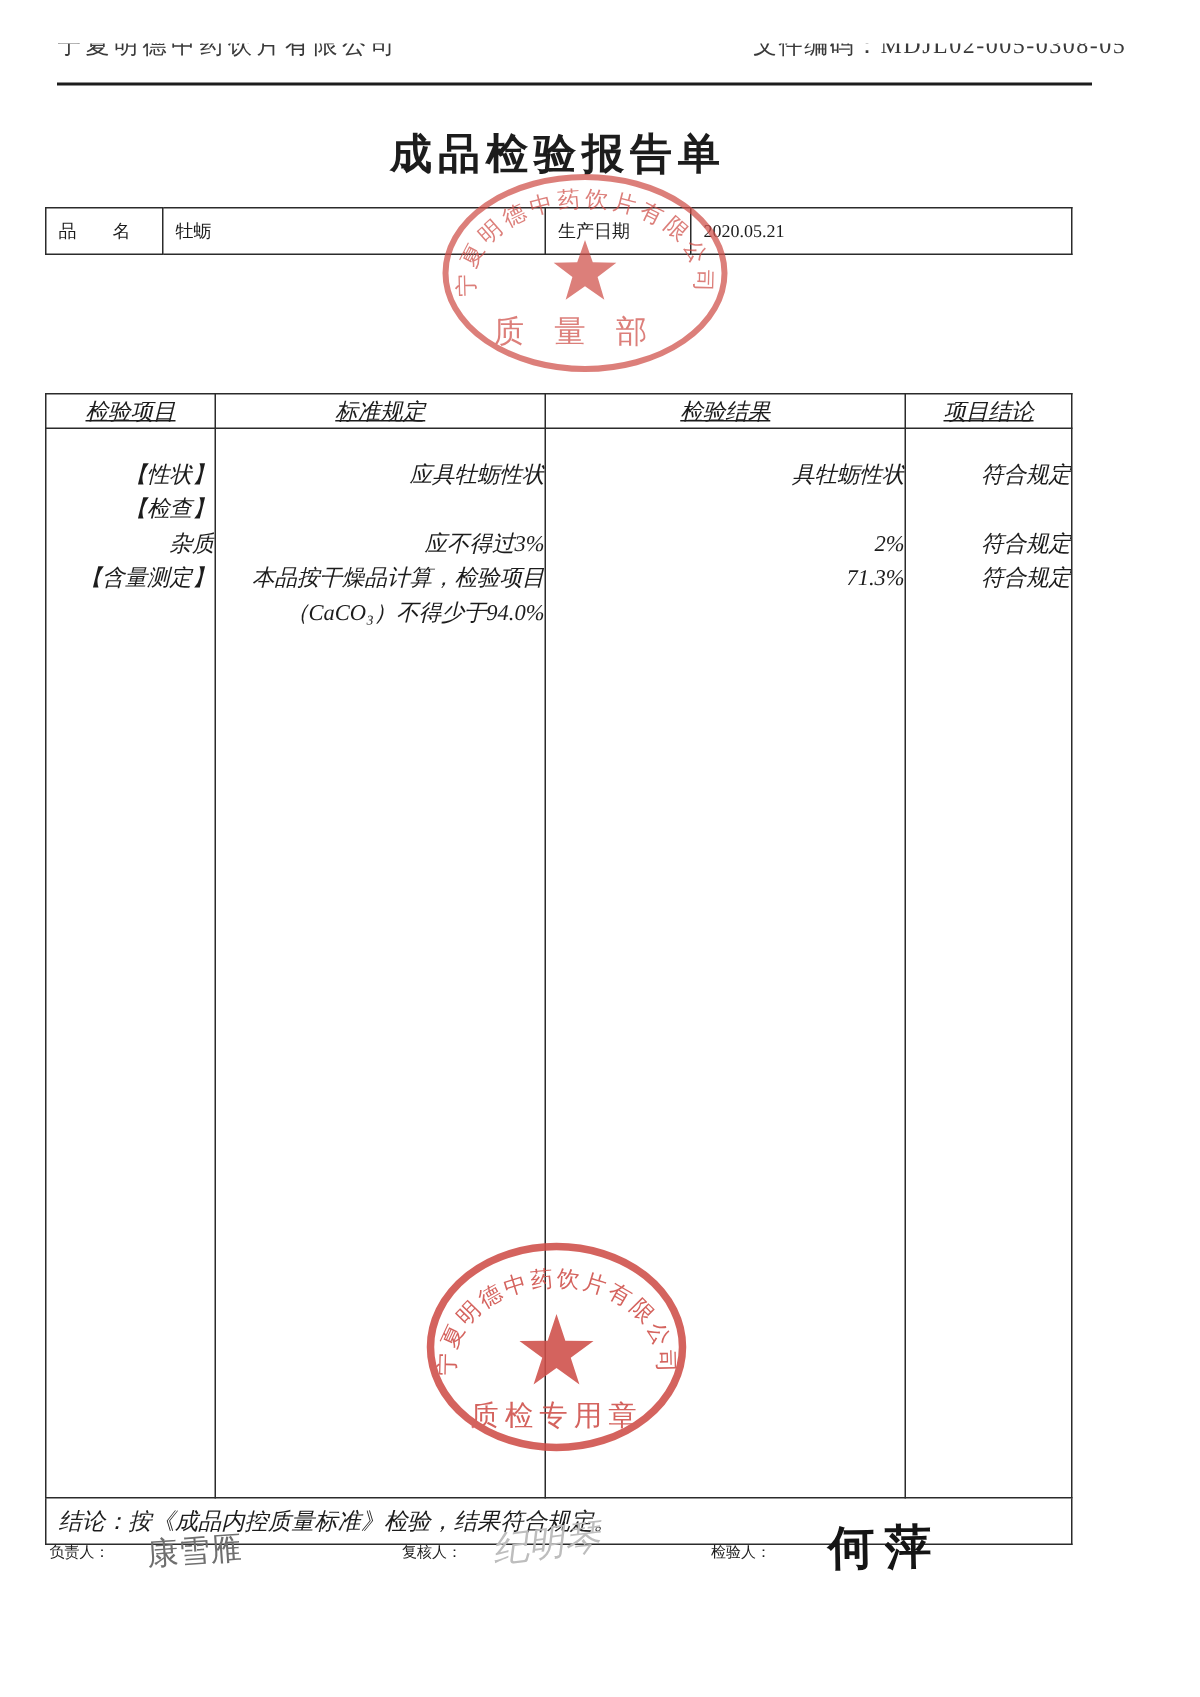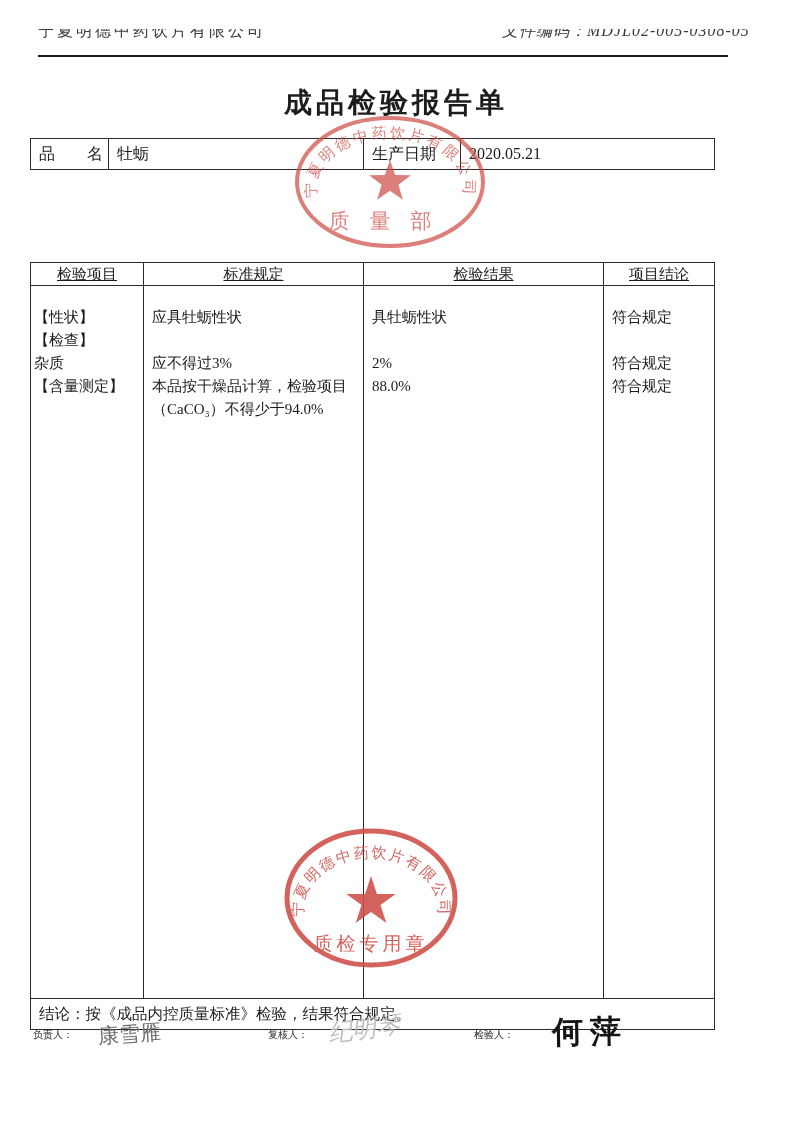--- a/index.html
+++ b/index.html
@@ -7,37 +7,37 @@
     width:800px;height:1131px;position:relative;background:#ffffff;
     font-family:"Liberation Serif","DejaVu Serif",serif;color:#1c1c1c;
     overflow:hidden;
   }
   
   .hclip{position:absolute;height:13px;overflow:hidden;}
   .hclip span{display:block;font-size:16px;line-height:16px;margin-top:-6px;color:#3a3a3a;white-space:nowrap;}
   .hdr-left{left:38px;top:29px;width:260px;}
   .hdr-left span{letter-spacing:3px;}
   .hdr-right{left:502px;top:29px;width:280px;}
-  .hdr-right span{letter-spacing:1px;font-style:italic;}
+  .hdr-right span{letter-spacing:1px;}
   .hrule{position:absolute;left:38px;top:55px;width:690px;border-top:2px solid #1c1c1c;}
   .title{position:absolute;left:0;top:84px;width:744px;text-align:center;
-    font-size:28px;font-weight:bold;letter-spacing:4px;padding-left:24px;}
+    font-size:28px;font-weight:bold;letter-spacing:4px;}
   
   table.tbl{position:absolute;left:30px;border-collapse:collapse;table-layout:fixed;}
-  table.tbl td{border:1px solid #2b2b2b;font-size:16px;padding:0 0 0 8px;
+  table.tbl td{border:1px solid #2b2b2b;font-size:12px;padding:0 0 0 8px;
     white-space:nowrap;overflow:hidden;}
   table.info{top:138px;width:684px;}
   table.info td{height:30px;}
-  table.main{top:262px;width:684px;}
+  table.main{top:262px;width:684px;font-style:italic;}
   table.main td{font-size:15px;}
   tr.hrow td{height:22px;text-align:center;padding:0;}
   tr.hrow span{text-decoration:underline;}
   tr.brow td{height:692px;vertical-align:top;padding-top:20px;}
   tr.brow td.c1{padding-left:3px;}
-  .bline{height:23px;line-height:23px;}
+  .bline{height:23px;line-height:23px;text-align:right;}
   tr.crow td{height:30px;font-size:15.5px;}
   
   .stamp{position:absolute;}
   
   .sig-label{position:absolute;font-size:10px;top:1028px;}
   .sig{position:absolute;white-space:nowrap;}
   .sig1{left:98px;top:1020px;font-size:21px;color:#6f6f6f;transform:rotate(-4deg);}
   .sig2{left:328px;top:1013px;font-size:24px;color:#bdbdbd;font-style:italic;transform:rotate(-7deg);}
   .sig3{left:552px;top:1011px;font-size:31px;font-weight:bold;color:#141414;letter-spacing:7px;transform:rotate(-1deg);}
 </style>
@@ -97,21 +97,21 @@
       <div class="bline">应具牡蛎性状</div>
       <div class="bline"></div>
       <div class="bline">应不得过3%</div>
       <div class="bline">本品按干燥品计算，检验项目</div>
       <div class="bline">（CaCO₃）不得少于94.0%</div>
     </td>
     <td>
       <div class="bline">具牡蛎性状</div>
       <div class="bline"></div>
       <div class="bline">2%</div>
-      <div class="bline">88.0%</div>
+      <div class="bline">71.3%</div>
       <div class="bline"></div>
     </td>
     <td>
       <div class="bline">符合规定</div>
       <div class="bline"></div>
       <div class="bline">符合规定</div>
       <div class="bline">符合规定</div>
       <div class="bline"></div>
     </td>
   </tr>

